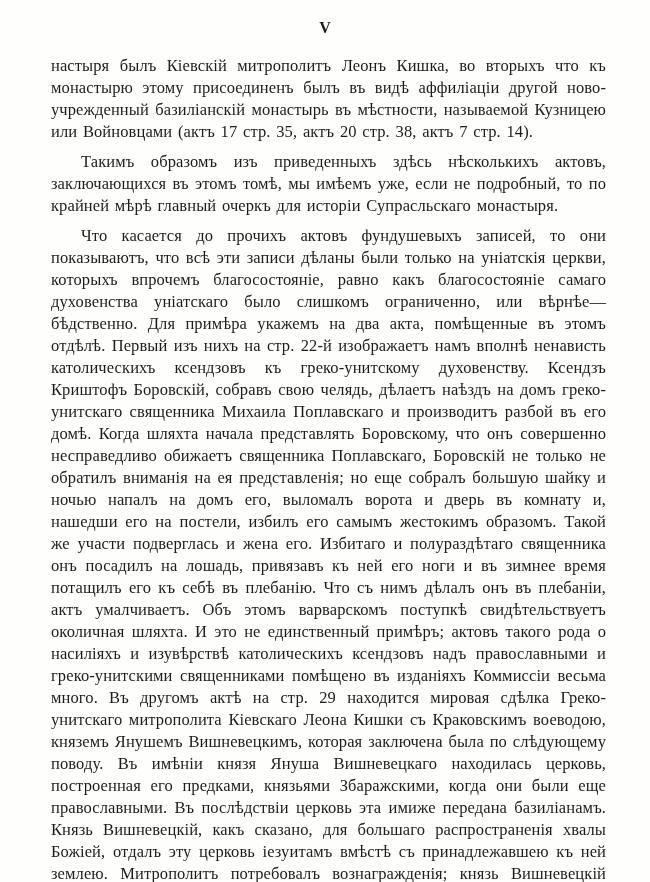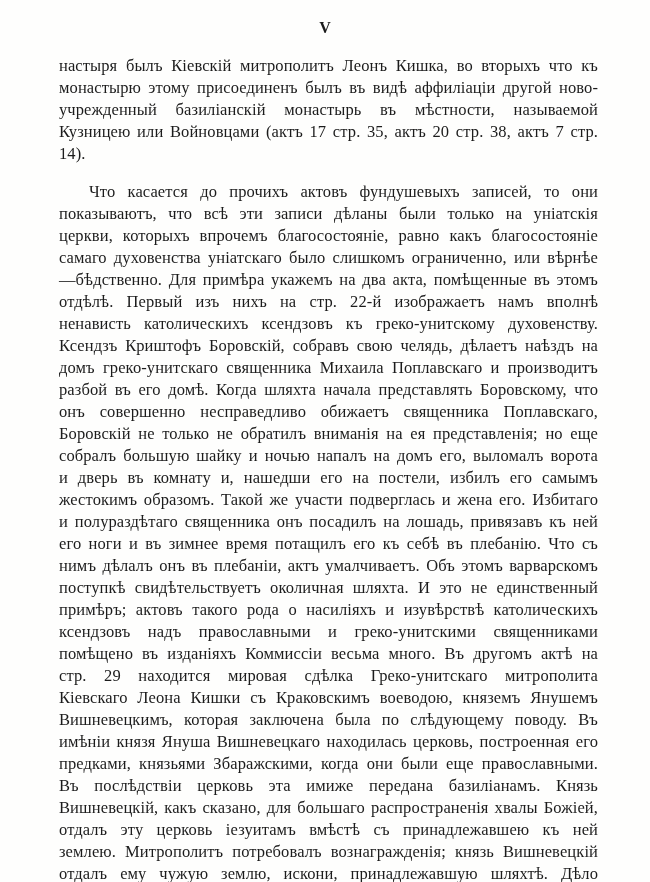--- a/index.html
+++ b/index.html
@@ -24,21 +24,21 @@
   .page-number {
     text-align: center;
     font-weight: 700;
     font-size: 16px;
     line-height: 20px;
     letter-spacing: 1px;
     margin-bottom: 17px;
     margin-right: 6px;
   }
   .text-block p {
-    margin: 16px;
+    margin: 8px;
     text-align: justify;
     font-size: 16.5px;
     line-height: 22px;
     word-spacing: 1.5px;
     letter-spacing: 0.1px;
   }
   .text-block p.indent {
     text-indent: 30px;
   }
   .italic-phrase {
@@ -46,16 +46,17 @@
 </style>
 </head>
 <body>
 
 <div class="page">
   <div class="page-number">V</div>
 
   <div class="text-block">
     <p>настыря былъ Кіевскій митрополитъ Леонъ Кишка, во вторыхъ что къ монастырю этому присоединенъ былъ въ видѣ аффиліаціи другой ново-учрежденный базиліанскій монастырь въ мѣстности, называемой Кузницею или Войновцами (актъ 17 стр. 35, актъ 20 стр. 38, актъ 7 стр. 14).</p>
 
+    <p class="indent">Такимъ образомъ изъ приведенныхъ здѣсь нѣсколькихъ актовъ, заключающихся въ этомъ томѣ, мы имѣемъ уже, если не подробный, то по крайней мѣрѣ главный очеркъ для исторіи Супрасльскаго монастыря.</p>
 
     <p class="indent"><span>Что касается до прочихъ актовъ фундушевыхъ записей, то они показываютъ, что всѣ эти записи дѣланы были только на уніатскія церкви, которыхъ впрочемъ благосостояніе, равно какъ благосостояніе самаго духовенства уніатскаго было слишкомъ ограниченно, или вѣрнѣе—бѣдственно. Для примѣра укажемъ на два акта, помѣщенные въ этомъ отдѣлѣ. Первый изъ нихъ на стр. 22-й изображаетъ намъ вполнѣ ненависть католическихъ ксендзовъ къ греко-унитскому духовенству. Ксендзъ Криштофъ Боровскій, собравъ свою челядь, дѣлаетъ наѣздъ на домъ греко-унитскаго священника Михаила Поплавскаго и производитъ разбой въ его домѣ. Когда шляхта начала представлять Боровскому, что онъ совершенно несправедливо обижаетъ священника Поплавскаго, Боровскій не только не обратилъ вниманія на ея представленія; но еще собралъ большую шайку и ночью напалъ на домъ его, выломалъ ворота и дверь въ комнату и, нашедши его на постели, избилъ его самымъ жестокимъ образомъ. Такой же участи подверглась и жена его. Избитаго и полураздѣтаго священника онъ посадилъ на лошадь, привязавъ къ ней его ноги и въ зимнее время потащилъ его къ себѣ въ плебанію. Что съ нимъ дѣлалъ онъ въ плебаніи, актъ умалчиваетъ. Объ этомъ варварскомъ поступкѣ свидѣтельствуетъ околичная шляхта. И это не единственный примѣръ; актовъ такого рода о насиліяхъ и изувѣрствѣ католическихъ ксендзовъ надъ православными и греко-унитскими священниками помѣщено въ изданіяхъ Коммиссіи весьма много. Въ другомъ актѣ на стр. 29 находится мировая сдѣлка Греко-унитскаго митрополита Кіевскаго Леона Кишки съ Краковскимъ воеводою, княземъ Янушемъ Вишневецкимъ, которая заключена была по слѣдующему поводу. Въ имѣніи князя Януша Вишневецкаго находилась церковь, построенная его предками, князьями Збаражскими, когда они были еще православными. Въ послѣдствіи церковь эта имиже передана базиліанамъ. Князь Вишневецкій, какъ сказано, для большаго распространенія </span><span class="italic-phrase">хвалы Божіей</span><span>, отдалъ эту церковь іезуитамъ вмѣстѣ съ принадлежавшею къ ней землею. Митрополитъ потребовалъ вознагражденія; князь Вишневецкій отдалъ ему чужую землю, искони, принадлежавшую шляхтѣ. Дѣло поступило на рѣшеніе Главнаго Литовскаго Трибунала, который осудилъ Вишневецкаго. Для прекращенія этого дѣла Вишневецкій прибѣгаетъ къ мировой сдѣлкѣ или пріятельскому суду и обязывается уплатить ми-</span></p>
   </div>
 </div>
 
 </body></html>

